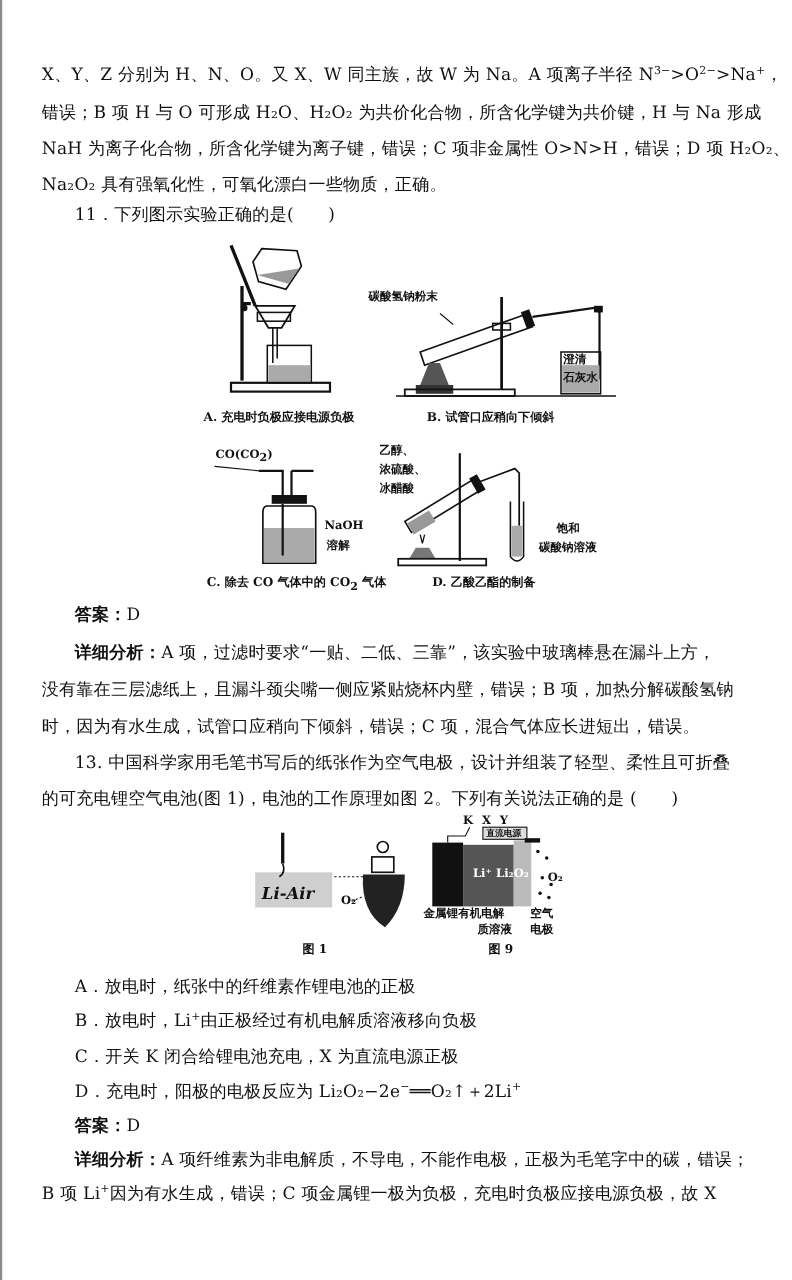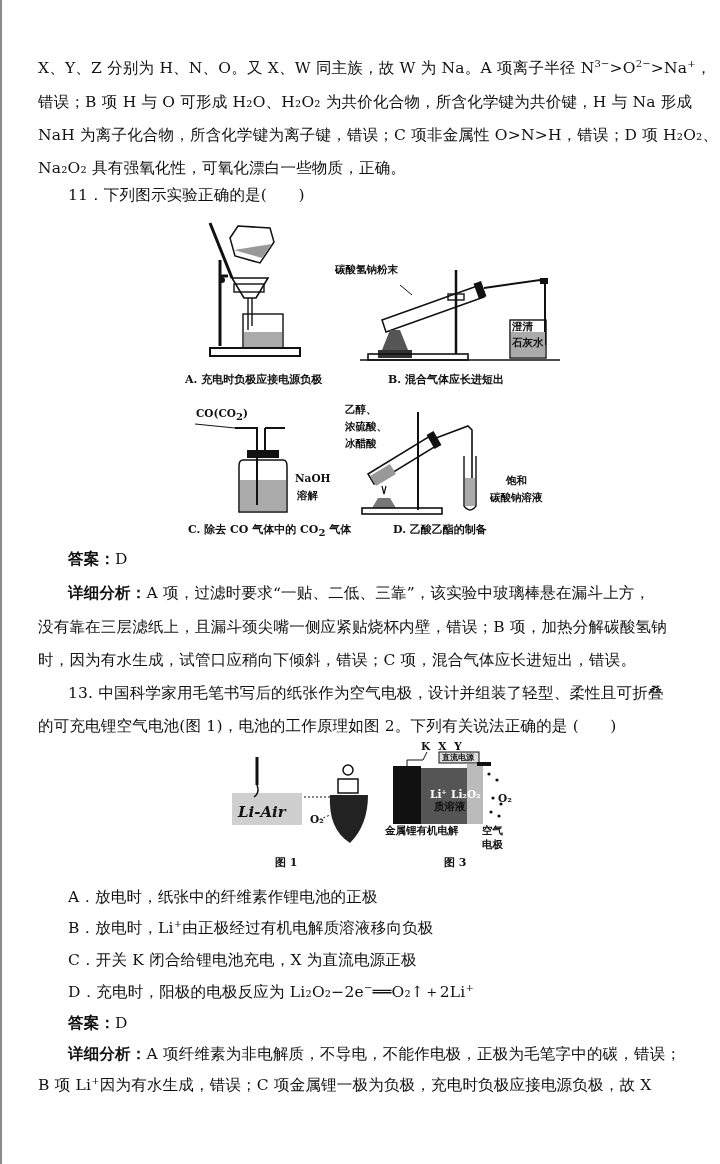--- a/index.html
+++ b/index.html
@@ -55,21 +55,21 @@
   <path d="M30 80 L40 80 L48 100 L22 100 Z" fill="#555"></path>
   <rect x="18" y="100" width="34" height="8" fill="#333"></rect>
   <rect x="8" y="104" width="100" height="6" fill="none" stroke="#111" stroke-width="1.6"></rect>
   <line x1="0" y1="110" x2="200" y2="110" stroke="#111" stroke-width="1.5"></line>
   <rect x="150" y="70" width="36" height="38" fill="none" stroke="#111" stroke-width="1.4"></rect>
   <rect x="151" y="82" width="34" height="25" fill="#aaa"></rect>
 </svg>
 <div class="fig-label" style="left:335px;top:263px">碳酸氢钠粉末</div>
 <div class="fig-label" style="left:512px;top:320px">澄清</div>
 <div class="fig-label" style="left:512px;top:336px">石灰水</div>
-<div class="caption" style="left:388px;top:372px">B. 混合气体应长进短出</div>
+<div class="caption" style="left:388px;top:372px">B. 试管口应稍向下倾斜</div>
 
 <svg style="left:195px;top:420px" width="100" height="95" viewBox="0 0 100 95">
   <line x1="0" y1="4" x2="40" y2="8" stroke="#111" stroke-width="1"></line>
   <path d="M40 8 L62 8 L62 32 M70 8 L90 8 M70 8 L70 30" fill="none" stroke="#111" stroke-width="2"></path>
   <rect x="52" y="30" width="32" height="8" fill="#111"></rect>
   <path d="M48 40 L88 40 Q92 40 92 46 L92 92 L44 92 L44 46 Q44 40 48 40 Z" fill="none" stroke="#111" stroke-width="1.5"></path>
   <rect x="45" y="60" width="46" height="31" fill="#aaa"></rect>
   <line x1="62" y1="38" x2="62" y2="85" stroke="#111" stroke-width="2"></line>
 </svg>
 <div class="fig-label" style="left:196px;top:407px"><span>CO(CO</span><sub>2</sub><span>)</span></div>
@@ -133,24 +133,24 @@
       <circle cx="98" cy="60" r="1.6"></circle>
       <circle cx="106" cy="64" r="1.6"></circle>
     </g>
 </svg>
 <div class="fig-label" style="left:421px;top:740px;letter-spacing:8px"><span>K</span><span>X</span><span>Y</span></div>
 <div class="fig-label" style="left:442px;top:752px;font-size:8px">直流电源</div>
 <div class="fig-label" style="left:430px;top:788px;color:#fff">Li⁺</div>
 <div class="fig-label" style="left:451px;top:788px;color:#fff">Li₂O₂</div>
 <div class="fig-label" style="left:498px;top:792px">O₂</div>
 <div class="fig-label" style="left:385px;top:824px">金属锂有机电解</div>
-<div class="fig-label" style="left:434px;top:800px">质溶液</div>
+<div class="fig-label" style="left:434px;top:838px">质溶液</div>
 <div class="fig-label" style="left:482px;top:824px">空气</div>
 <div class="fig-label" style="left:482px;top:838px">电极</div>
-<div class="caption" style="left:444px;top:855px">图 3</div>
+<div class="caption" style="left:444px;top:855px">图 9</div>
 
 <div class="line indent" style="top:887px">A．放电时，纸张中的纤维素作锂电池的正极</div>
 <div class="line indent" style="top:918px"><span>B．放电时，Li</span><sup>+</sup><span>由正极经过有机电解质溶液移向负极</span></div>
 <div class="line indent" style="top:950px">C．开关 K 闭合给锂电池充电，X 为直流电源正极</div>
 <div class="line indent" style="top:982px"><span>D．充电时，阳极的电极反应为 Li₂O₂−2e</span><sup>−</sup><span>══O₂↑＋2Li</span><sup>+</sup></div>
 
 <div class="line indent" style="top:1013px"><span class="bold">答案：</span><span>D</span></div>
 <div class="line indent" style="top:1044px"><span class="bold">详细分析：</span><span>A 项纤维素为非电解质，不导电，不能作电极，正极为毛笔字中的碳，错误；</span></div>
 <div class="line" style="top:1075px"><span>B 项 Li</span><sup>+</sup><span>因为有水生成，错误；C 项金属锂一极为负极，充电时负极应接电源负极，故 X</span></div>
 

